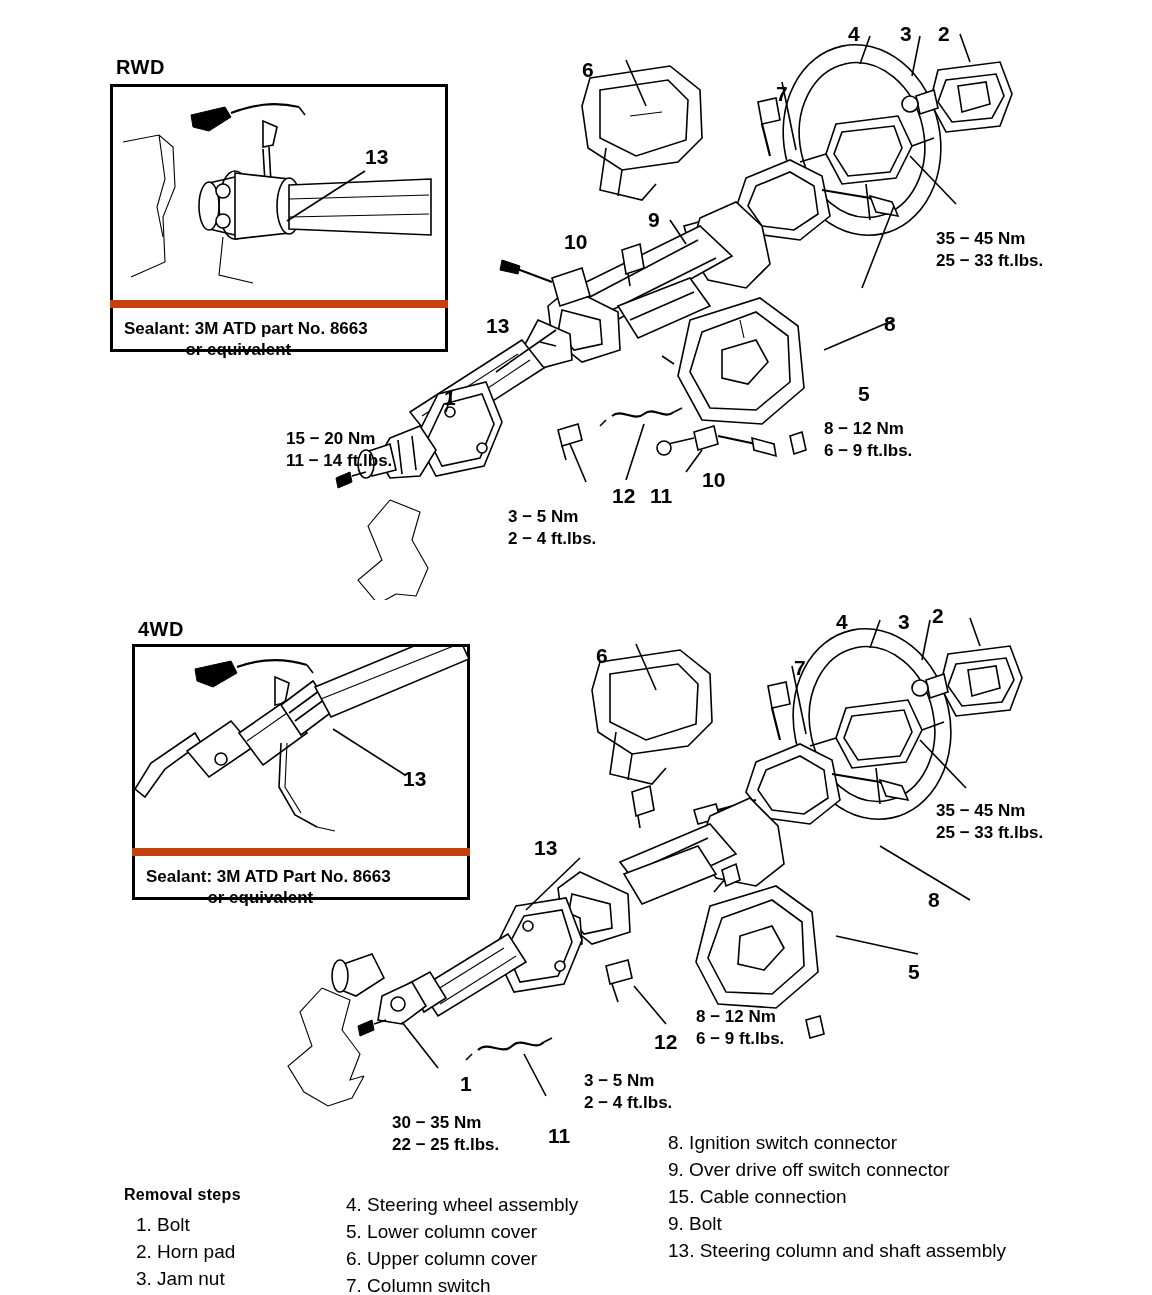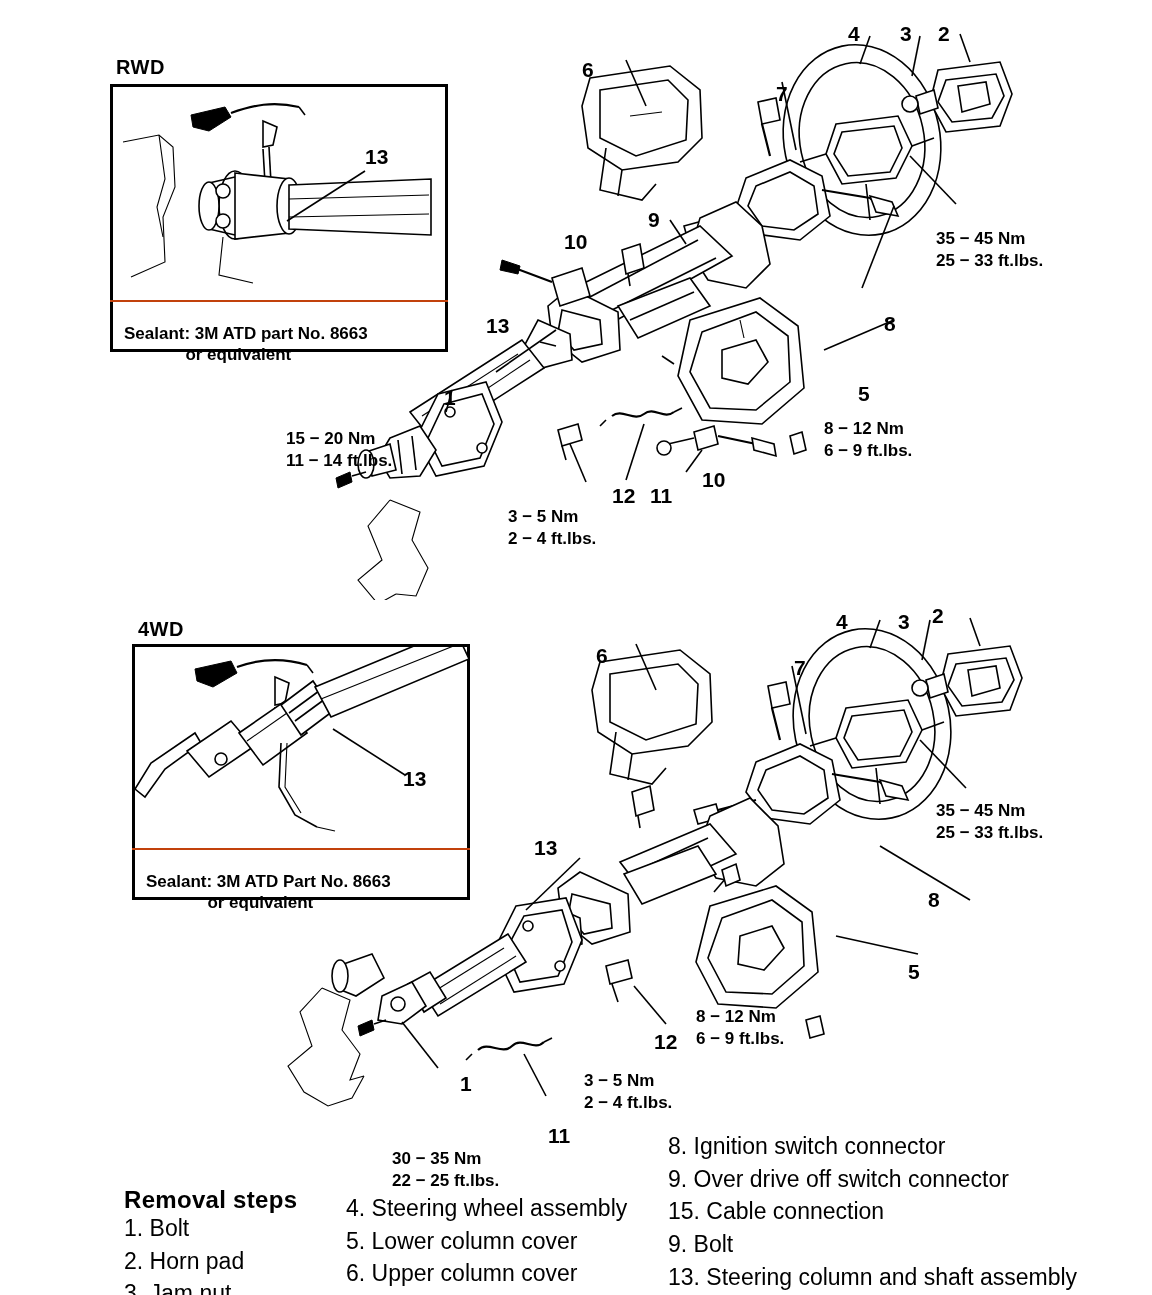--- a/index.html
+++ b/index.html
@@ -37,40 +37,40 @@
     font-weight: bold;
     line-height: 1.3;
     white-space: pre;
   }
   .inset-box {
     border: 3px solid #000;
     box-sizing: border-box;
     background: #fff;
   }
   .inset-caption {
-    border-top: 2px solid #c2410c;
+    border-top: 8px solid #c2410c;
     box-sizing: border-box;
     font-size: 17px;
     font-weight: bold;
-    padding: 21px 8px 6px 14px;
+    padding: 10px 8px 6px 14px;
     line-height: 1.25;
     white-space: pre;
   }
   .drive-tag {
     font-size: 20px;
     font-weight: bold;
     letter-spacing: 0.5px;
   }
   .legend-title {
-    font-size: 24px;
+    font-size: 16px;
     font-weight: bold;
     letter-spacing: 0.3px;
   }
   .legend-item {
-    font-size: 23px;
+    font-size: 19px;
     line-height: 1.42;
     white-space: pre;
   }
   .legend-col { position: absolute; }
   svg { display: block; }
   .ln { stroke: #000; stroke-width: 1.6; fill: none; }
   .ln-th { stroke: #000; stroke-width: 2.2; fill: none; }
   .ln-fine { stroke: #000; stroke-width: 1.1; fill: none; }
   .fillw { fill: #fff; stroke: #000; stroke-width: 1.6; }
   .fillk { fill: #000; stroke: #000; stroke-width: 1; }
@@ -389,26 +389,26 @@
   <div class="abs lbl num" style="left:460px; top:1072px;">1</div>
   <div class="abs lbl num" style="left:548px; top:1124px;">11</div>
   <div class="abs lbl num" style="left:654px; top:1030px;">12</div>
 
   <div class="abs lbl torque" style="left:936px; top:800px;">35 − 45 Nm
 25 − 33 ft.lbs.</div>
   <div class="abs lbl torque" style="left:696px; top:1006px;">8 − 12 Nm
 6 − 9 ft.lbs.</div>
   <div class="abs lbl torque" style="left:584px; top:1070px;">3 − 5 Nm
 2 − 4 ft.lbs.</div>
-  <div class="abs lbl torque" style="left:392px; top:1148px;">30 − 35 Nm
+  <div class="abs lbl torque" style="left:392px; top:1112px;">30 − 35 Nm
 22 − 25 ft.lbs.</div>
 
   <div class="abs legend-title" style="left:124px; top:1186px;">Removal steps</div>
 
-  <div class="legend-col" style="left:124px; top:1212px;">
+  <div class="legend-col" style="left:136px; top:1212px;">
     <div class="legend-item">1. Bolt</div>
     <div class="legend-item">2. Horn pad</div>
     <div class="legend-item">3. Jam nut</div>
   </div>
 
   <div class="legend-col" style="left:346px; top:1192px;">
     <div class="legend-item">4. Steering wheel assembly</div>
     <div class="legend-item">5. Lower column cover</div>
     <div class="legend-item">6. Upper column cover</div>
     <div class="legend-item">7. Column switch</div>

